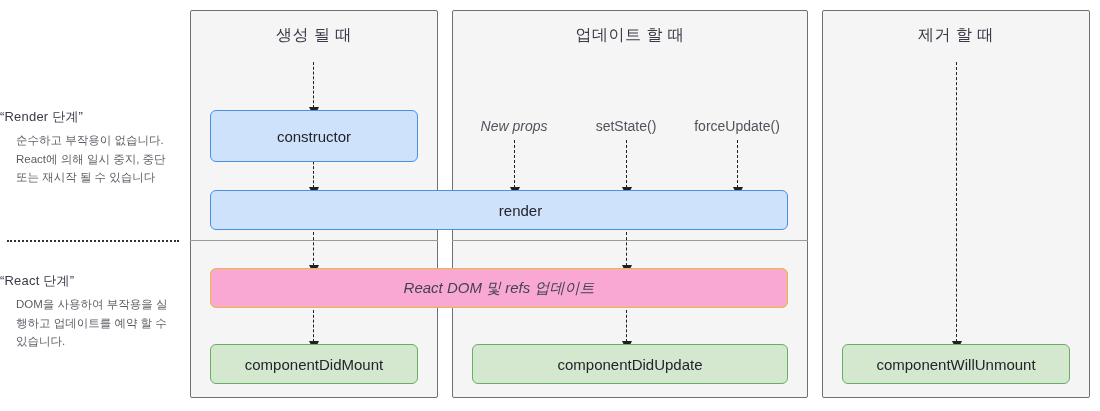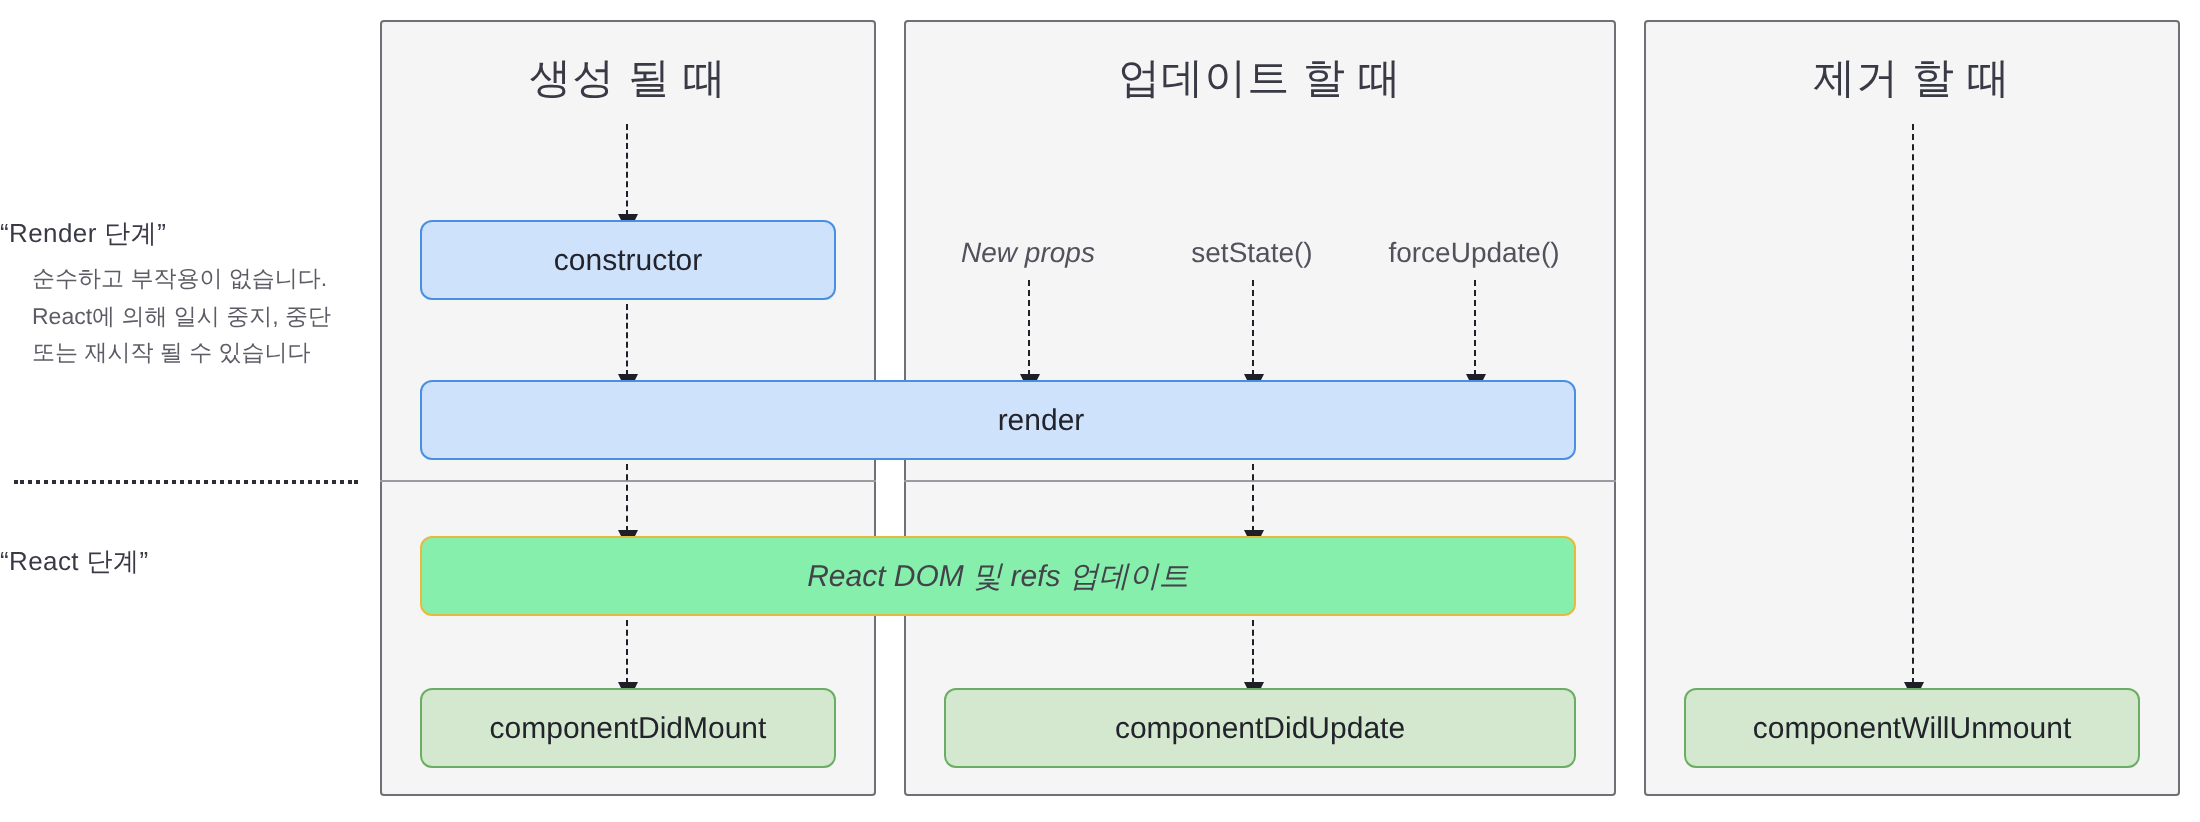--- a/index.html
+++ b/index.html
@@ -64,21 +64,21 @@
   #panel-mounting  { left: 190px;  width: 248px; }
   #panel-updating  { left: 452px;  width: 356px; }
   #panel-unmounting{ left: 822px;  width: 268px; }
 
   .panel-title {
     position: absolute;
     top: 14px;
     left: 0;
     right: 0;
     text-align: center;
-    font-size: 21px;
+    font-size: 16px;
     color: #3a3a46;
     letter-spacing: 0.5px;
   }
 
   
   .phase-rule {
     position: absolute;
     top: 240px;
     height: 0;
     border-top: 1.2px solid #9a9aa0;
@@ -96,32 +96,32 @@
     justify-content: center;
     font-size: 15px;
     white-space: nowrap;
   }
   .node-blue {
     background: #cfe2fb;
     border: 1.4px solid #4a90e2;
     color: #23232c;
   }
   .node-yellow {
-    background: #86efac;
+    background: #f9a8d4;
     border: 1.4px solid #e8b93c;
     color: #43434c;
     font-style: italic;
   }
   .node-green {
     background: #d3e8ce;
     border: 1.4px solid #6aae63;
     color: #23232c;
   }
 
-  #node-constructor        { left: 210px; top: 110px; width: 208px; height: 40px; }
+  #node-constructor        { left: 210px; top: 110px; width: 208px; height: 52px; }
   #node-render             { left: 210px; top: 190px; width: 578px; height: 40px; padding-left: 43px; }
   #node-reactdom           { left: 210px; top: 268px; width: 578px; height: 40px; }
   #node-did-mount          { left: 210px; top: 344px; width: 208px; height: 40px; }
   #node-did-update         { left: 472px; top: 344px; width: 316px; height: 40px; }
   #node-will-unmount       { left: 842px; top: 344px; width: 228px; height: 40px; }
 
   
   .trigger {
     position: absolute;
     top: 118px;
@@ -176,20 +176,21 @@
 
   <div class="legend-block" id="legend-render">
     <div class="legend-title">“Render 단계”</div>
     <div class="legend-body">순수하고 부작용이 없습니다. React에 의해 일시 중지, 중단 또는 재시작 될 수 있습니다</div>
   </div>
 
   <div class="legend-divider"></div>
 
   <div class="legend-block" id="legend-commit">
     <div class="legend-title">“React 단계”</div>
+    <div class="legend-body">DOM을 사용하여 부작용을 실행하고 업데이트를 예약 할 수 있습니다.</div>
   </div>
 
   <div class="panel" id="panel-mounting">
     <div class="panel-title">생성 될 때</div>
   </div>
 
   <div class="panel" id="panel-updating">
     <div class="panel-title">업데이트 할 때</div>
   </div>
 

